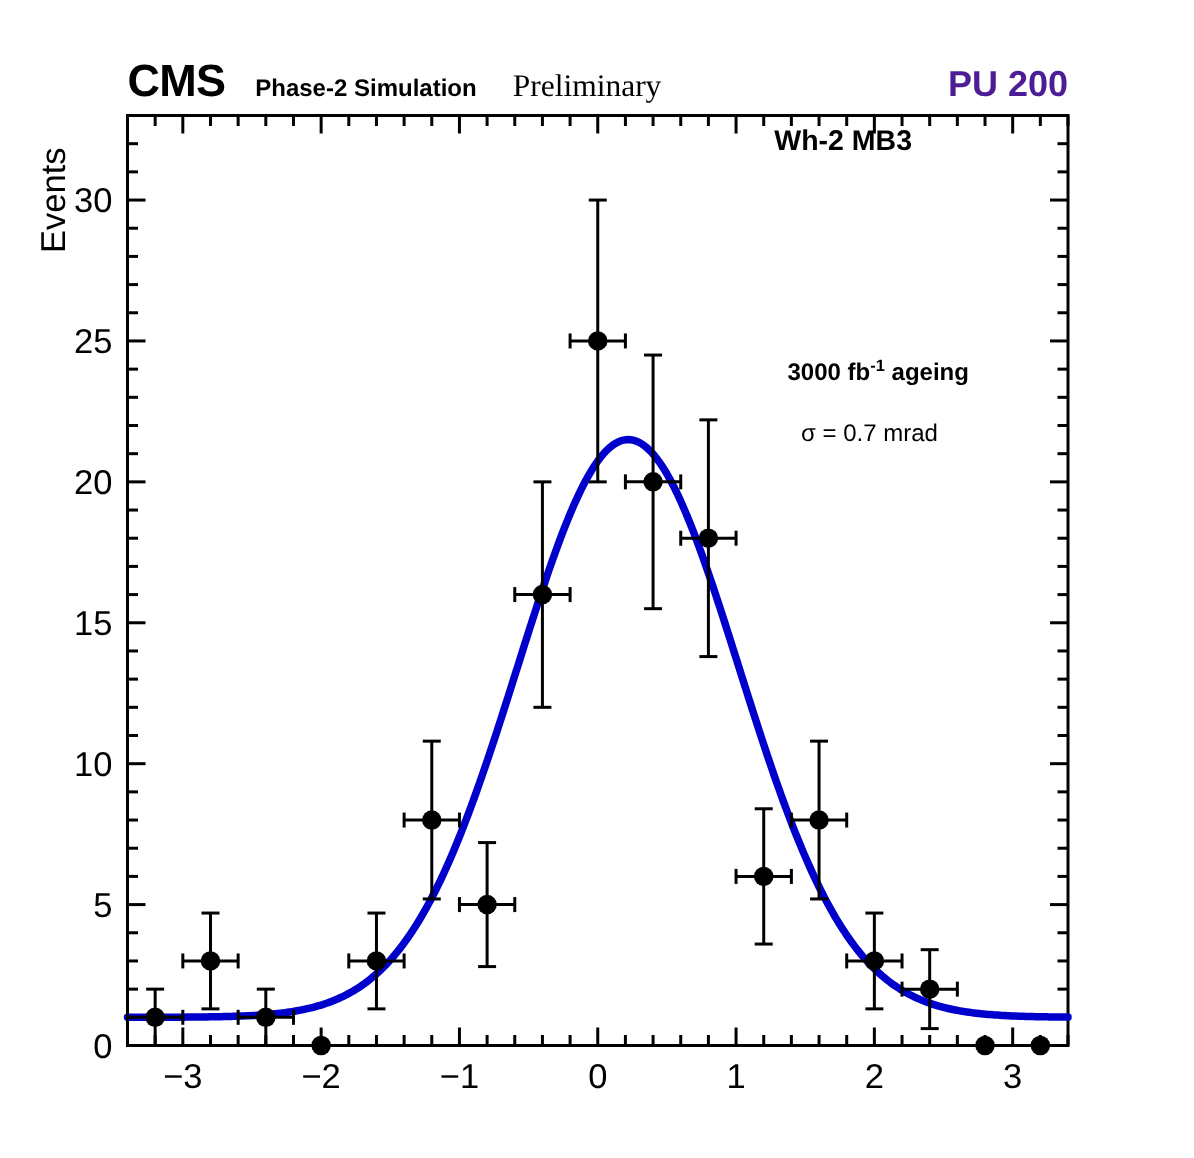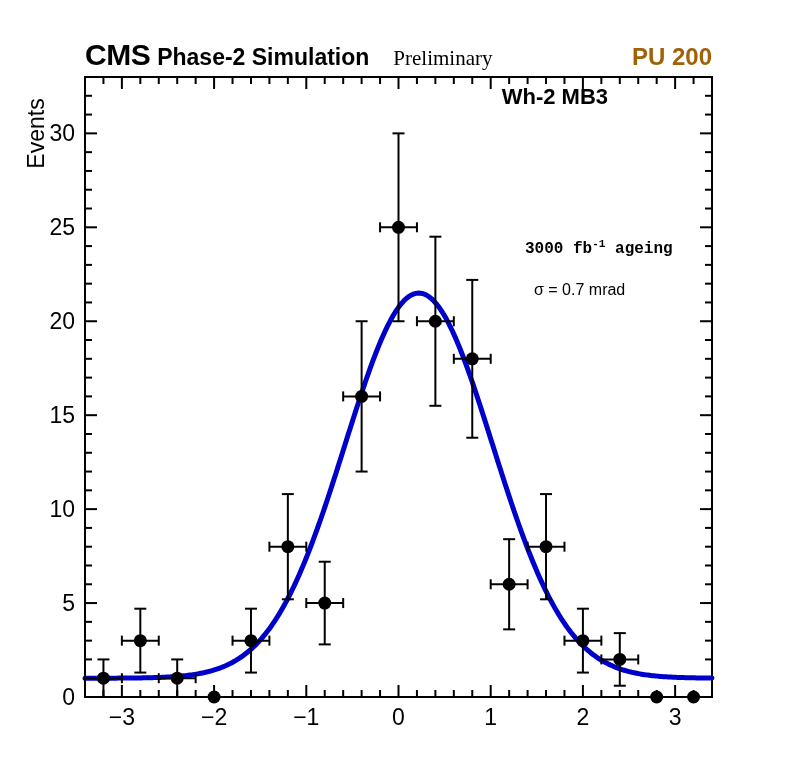--- a/index.html
+++ b/index.html
@@ -35,37 +35,37 @@
     font-family: "Liberation Sans", sans-serif;
     font-weight: bold;
     font-size: 30px;
     letter-spacing: -0.5px;
     color: #000;
     line-height: 1;
   }
   #phase2-sim {
     font-family: "Liberation Sans", sans-serif;
     font-weight: bold;
-    font-size: 23px;
-    color: #000;
-    margin-left: 7px;
+    font-size: 16px;
+    color: #000;
+    margin-left: 20px;
     line-height: 1;
   }
   #preliminary {
     font-family: "Liberation Serif", serif;
     font-size: 21px;
     color: #000;
     margin-left: 24px;
     line-height: 1;
   }
   #pu-label {
     font-family: "Liberation Sans", sans-serif;
     font-weight: bold;
     font-size: 24px;
-    color: #a16207;
+    color: #4c1d95;
     margin-left: auto;
     line-height: 1;
   }
   
   #ylabel {
     position: absolute;
     left: -24px;
     top: 120px;
     width: 120px;
     text-align: center;
@@ -85,30 +85,30 @@
   }
   
   .annot {
     position: absolute;
     color: #000;
     white-space: nowrap;
   }
   #wh-label {
     right: 96px;
     top: 84px;
-    font-size: 22px;
+    font-size: 19px;
     font-weight: bold;
     font-family: "Liberation Sans", sans-serif;
   }
   #lumi-label {
     left: 525px;
     top: 238px;
     font-size: 16px;
     font-weight: bold;
-    font-family: Liberation Mono, monospace;
+    font-family: Liberation Sans, sans-serif;
   }
   #lumi-label sup { font-size: 11px; }
   #sigma-label {
     left: 534px;
     top: 281px;
     font-size: 16px;
     font-family: "Liberation Sans", sans-serif;
   }
   svg { display: block; }
   .tick-text {

